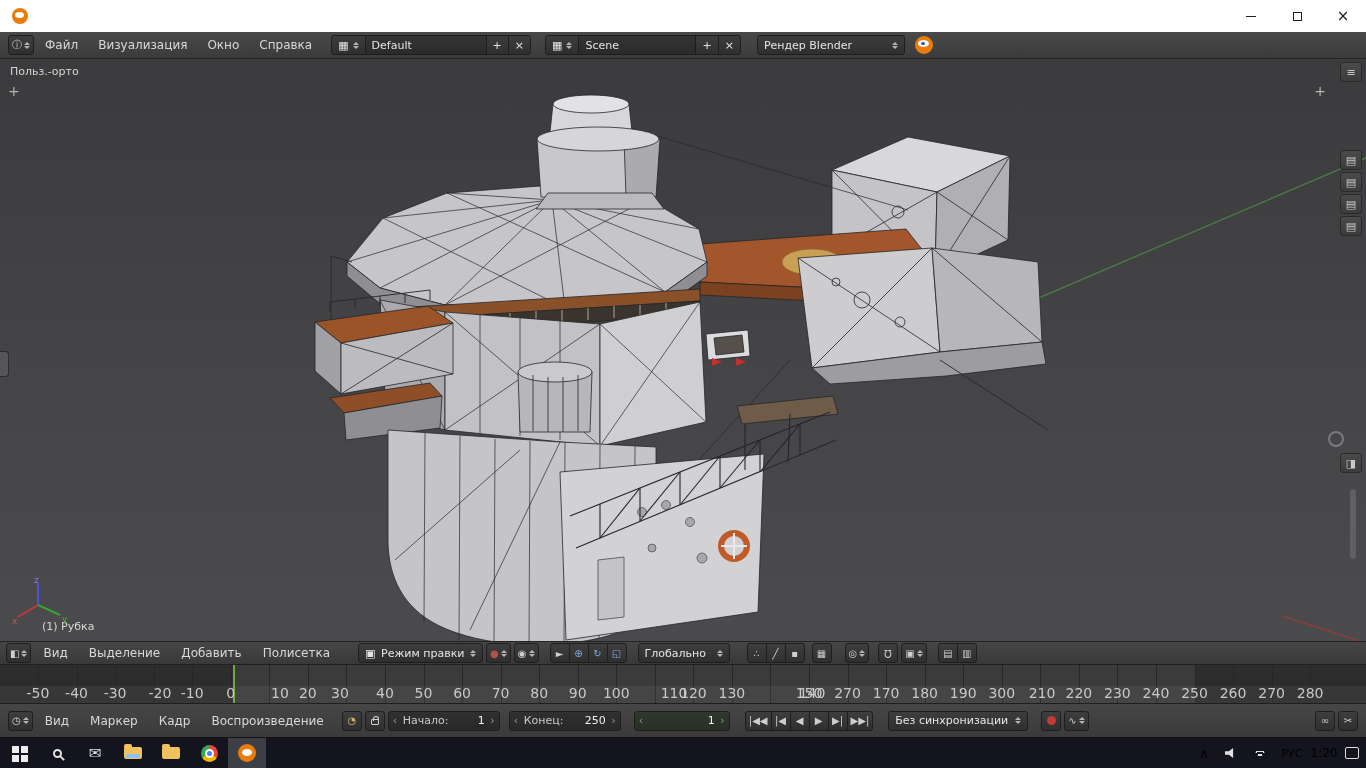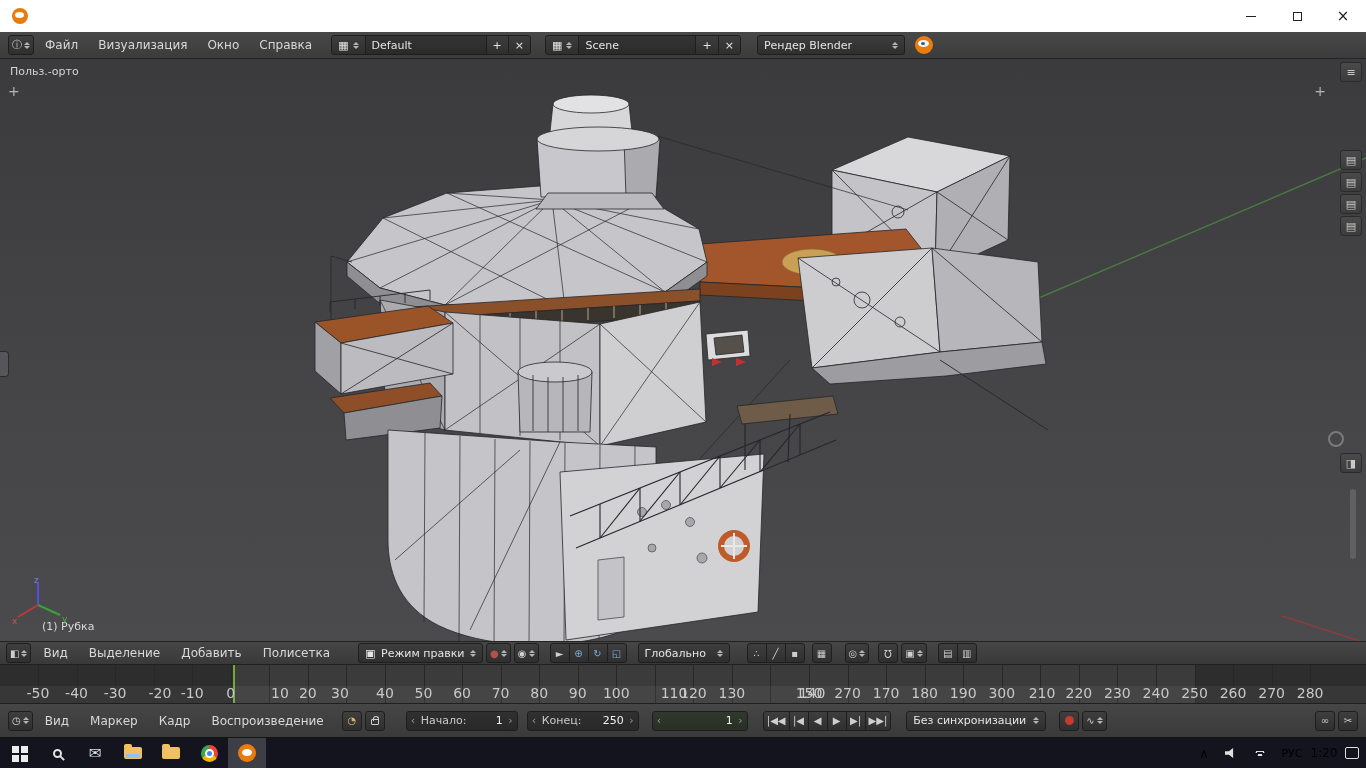--- a/index.html
+++ b/index.html
@@ -557,21 +557,21 @@
     <button class="hmenu">Кадр</button>
     <button class="hmenu">Воспроизведение</button>
 
     <button class="tbtn" style="margin-left:6px">
         <span class="clock-ic">◔</span>
       </button>
     <button class="tbtn">
         <span class="lock-ic"></span>
       </button>
 
-    <div class="wdg num" style="margin-left:18px">
+    <div class="wdg num" style="margin-left:0">
       <span class="nf-label">Начало:</span>
       <span class="nf-value">1</span>
     </div>
     <div class="wdg num" style="margin-left:6px">
       <span class="nf-label">Конец:</span>
       <span class="nf-value">250</span>
     </div>
     <div class="wdg num framefld" style="margin-left:10px">
       <span class="nf-value">1</span>
     </div>

